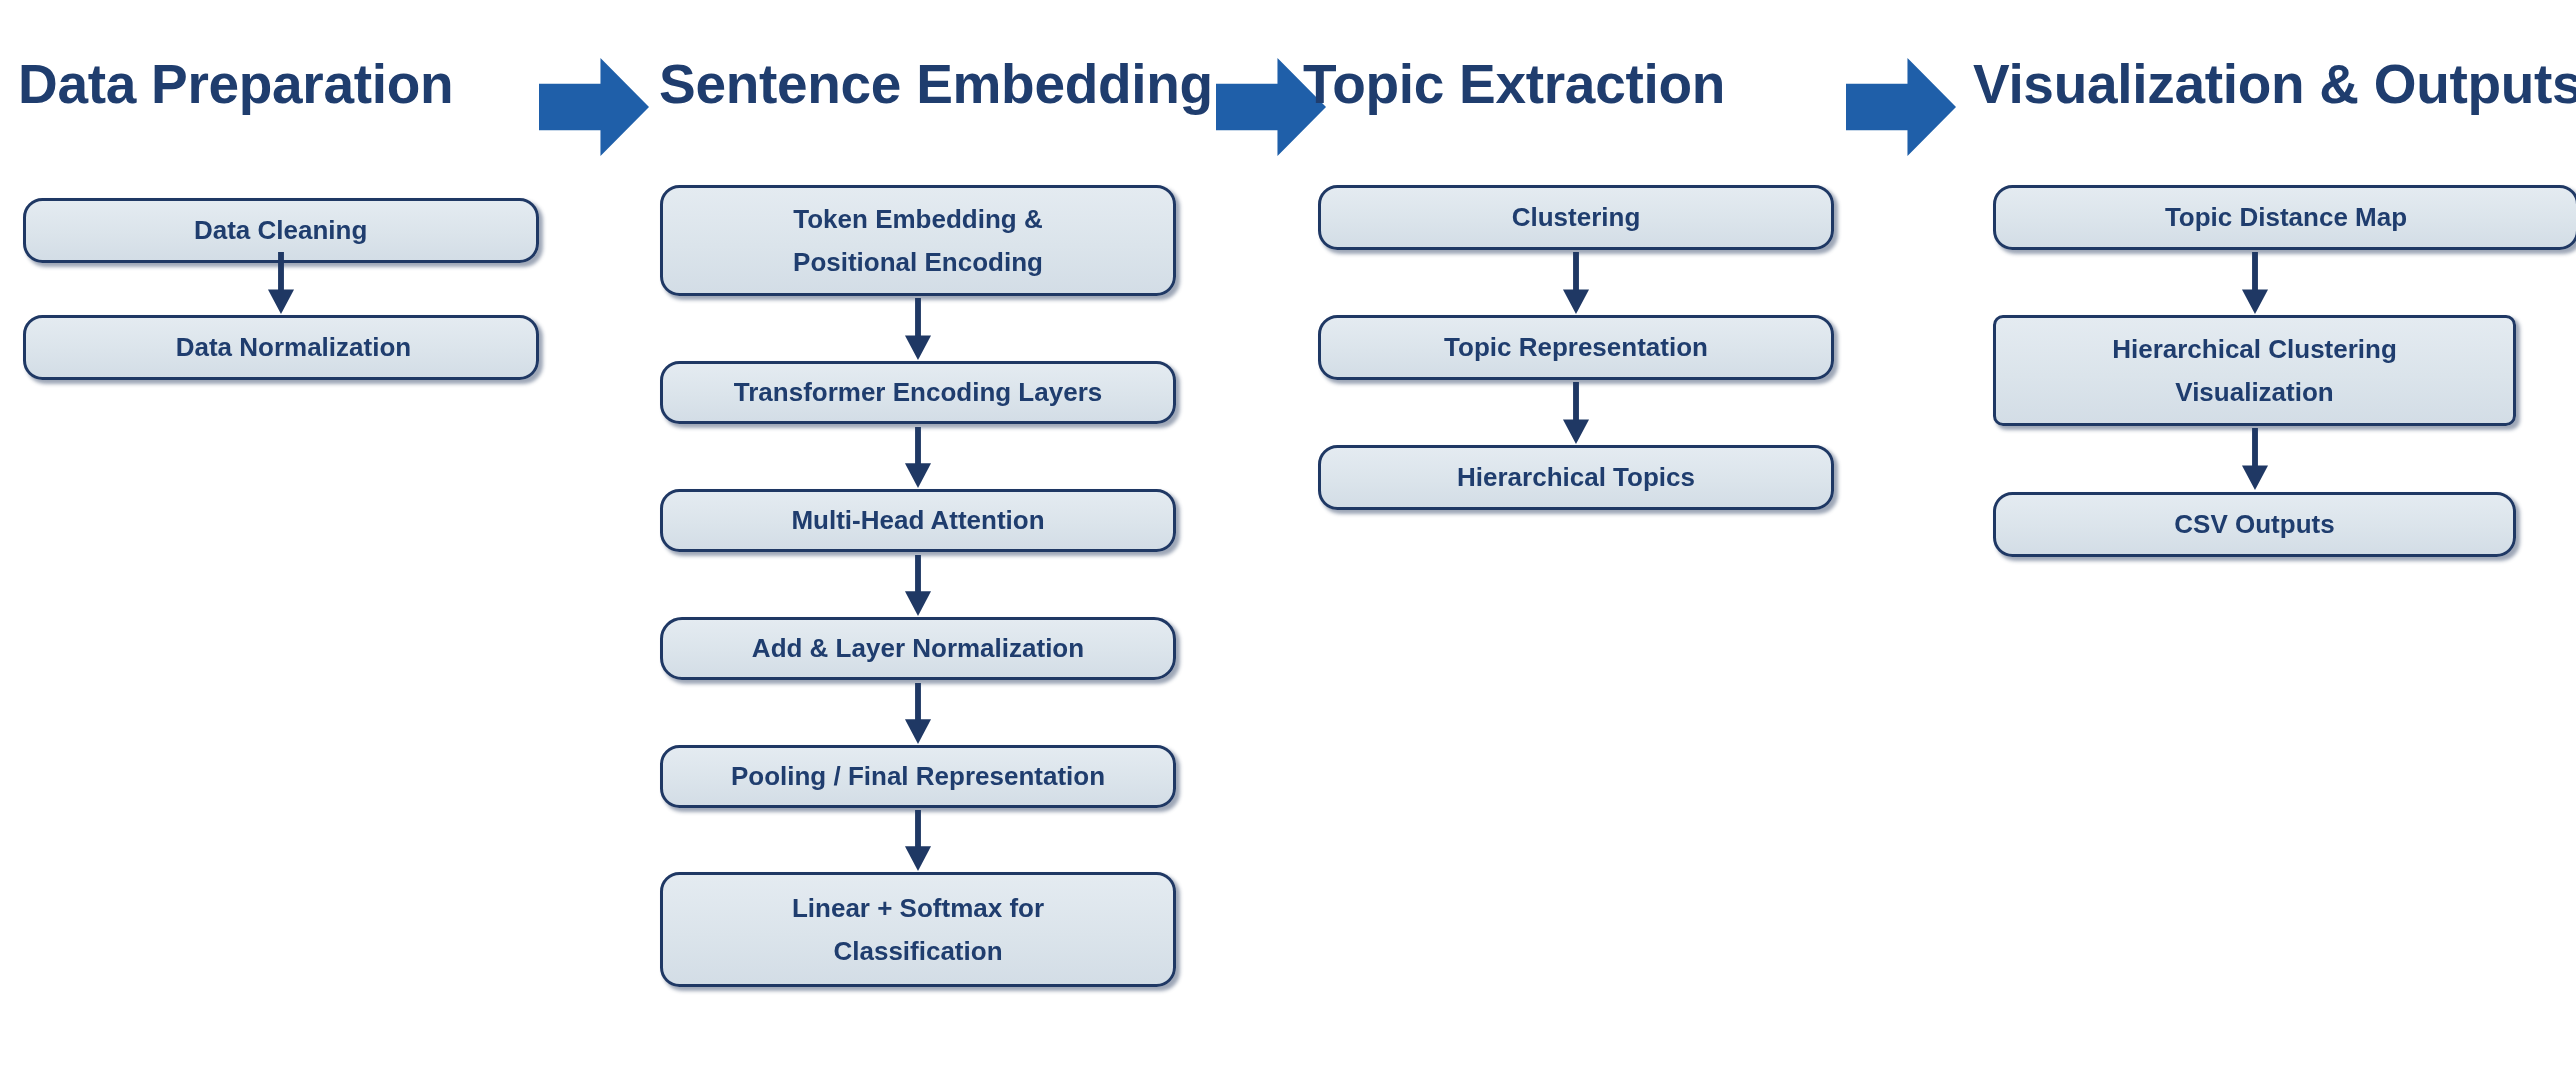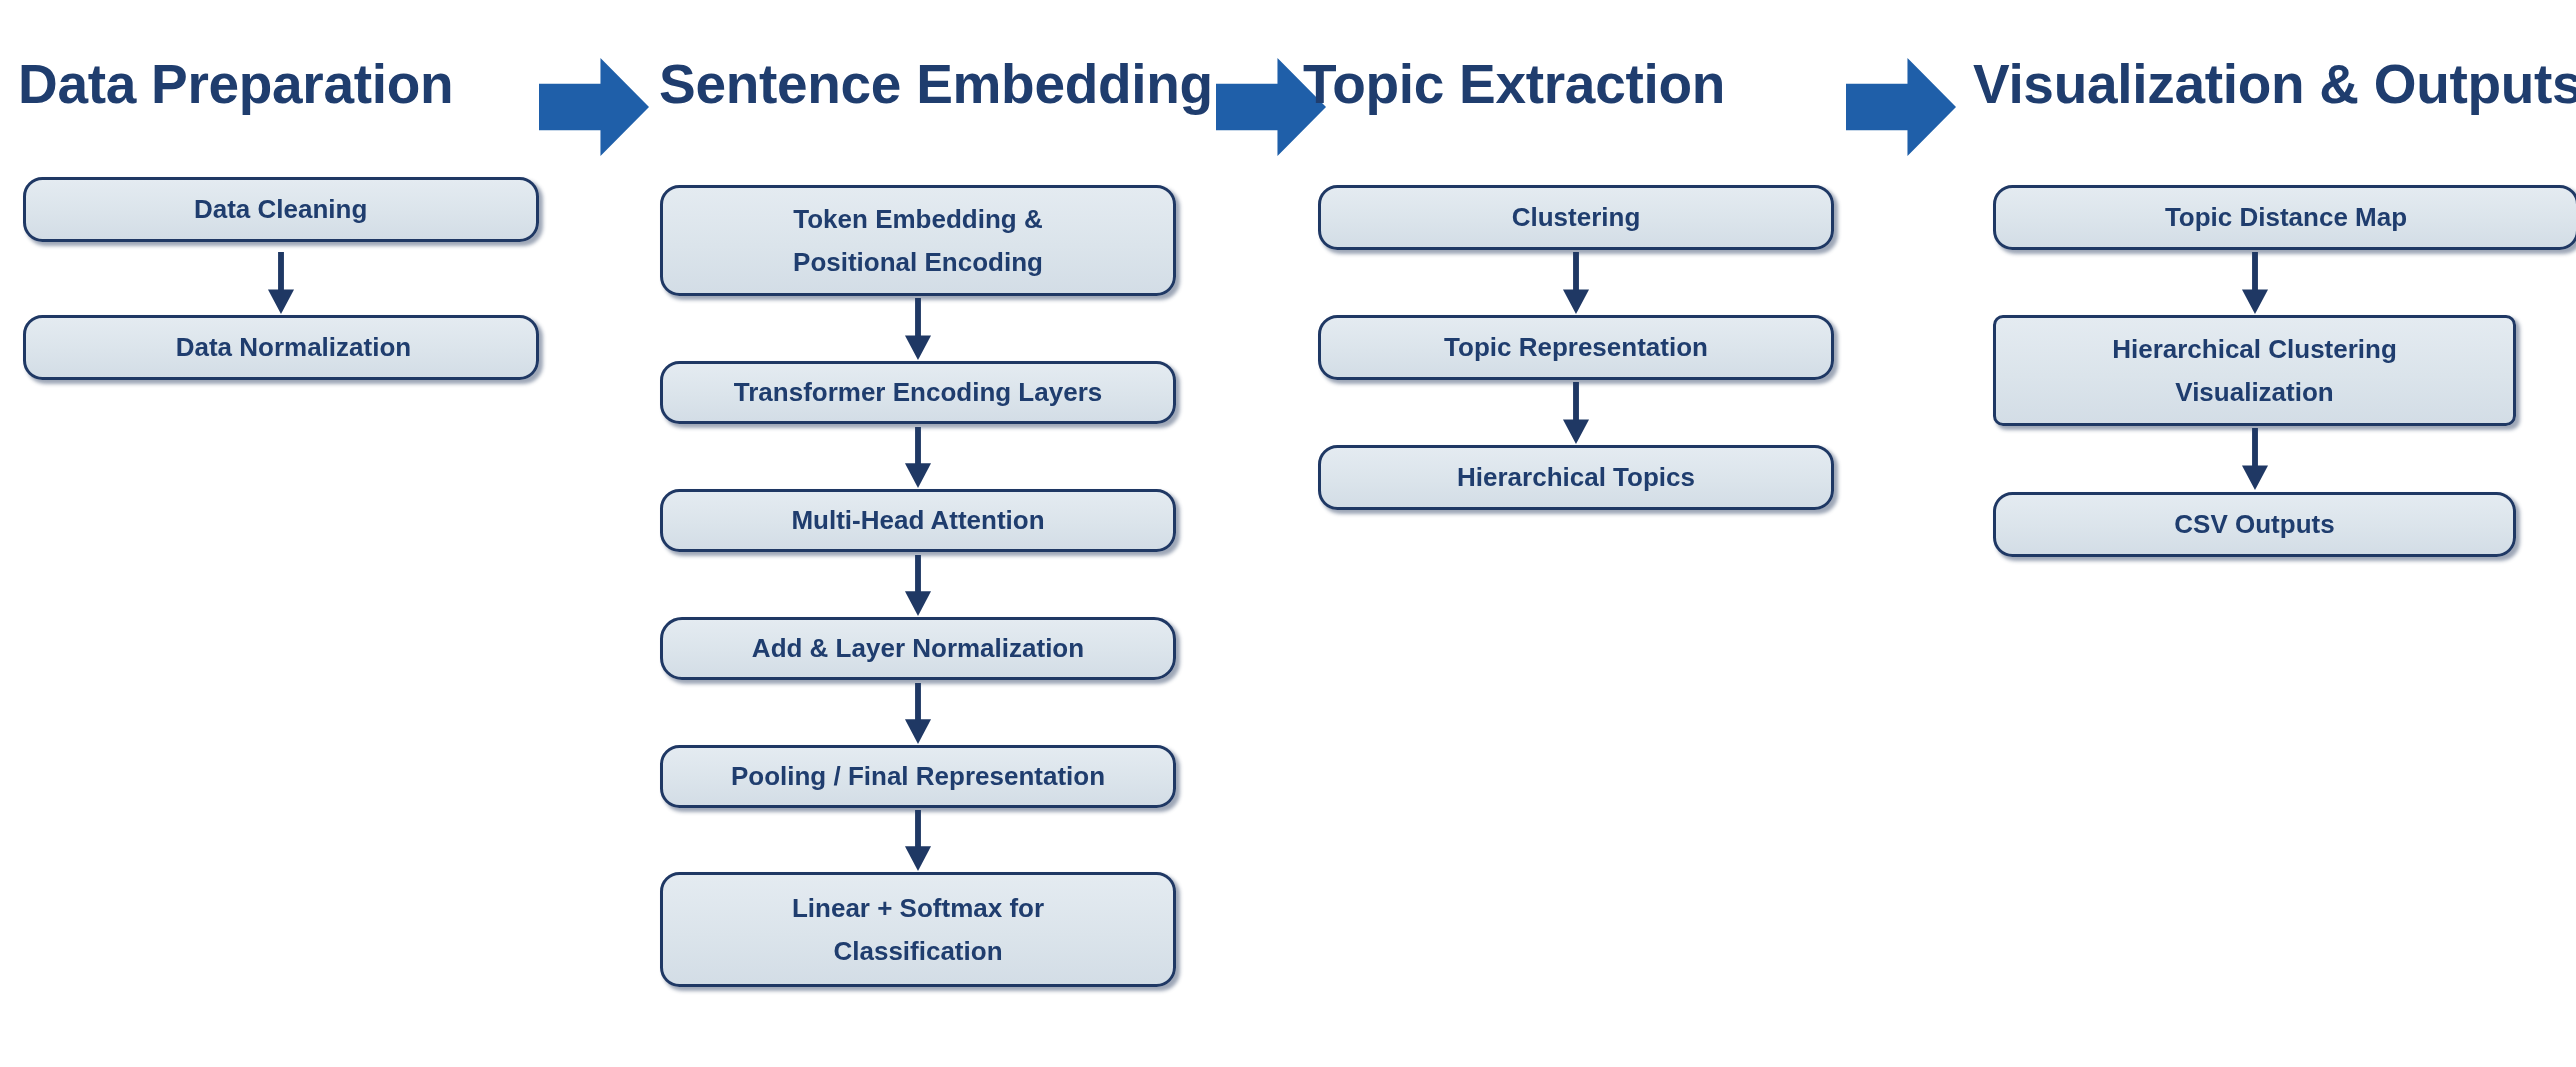--- a/index.html
+++ b/index.html
@@ -80,21 +80,21 @@
   <div class="col-header" style="left:1303px;">Topic Extraction</div>
 
   <div class="stage-arrow" style="left:1846px;">
     <svg viewBox="0 0 170 152" preserveAspectRatio="none">
       <polygon points="0,40 95,40 95,0 170,76 95,152 95,112 0,112" fill="#1f5fa9"></polygon>
     </svg>
   </div>
 
   <div class="col-header" style="left:1973px;">Visualization &amp; Outputs</div>
 
-  <div class="box" style="left:22.6px;top:133px;width:516px;height:65px;">
+  <div class="box" style="left:22.6px;top:154px;width:516px;height:65px;">
     <span>Data Cleaning</span>
   </div>
 
   <div class="connector" style="left:266px;top:208px;height:62px;">
     <svg viewBox="0 0 46 96" preserveAspectRatio="none">
       <line x1="23" y1="0" x2="23" y2="66" stroke="#1f3864" stroke-width="9"></line>
       <polygon points="23,96 3,58 43,58" fill="#1f3864"></polygon>
     </svg>
   </div>
 

